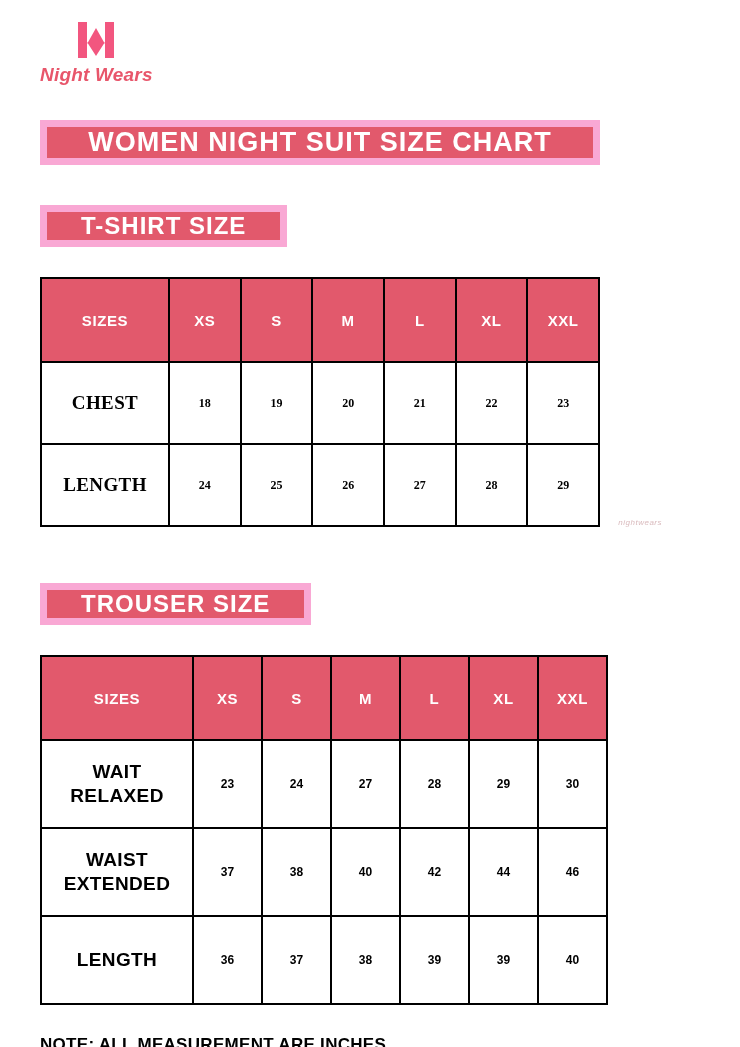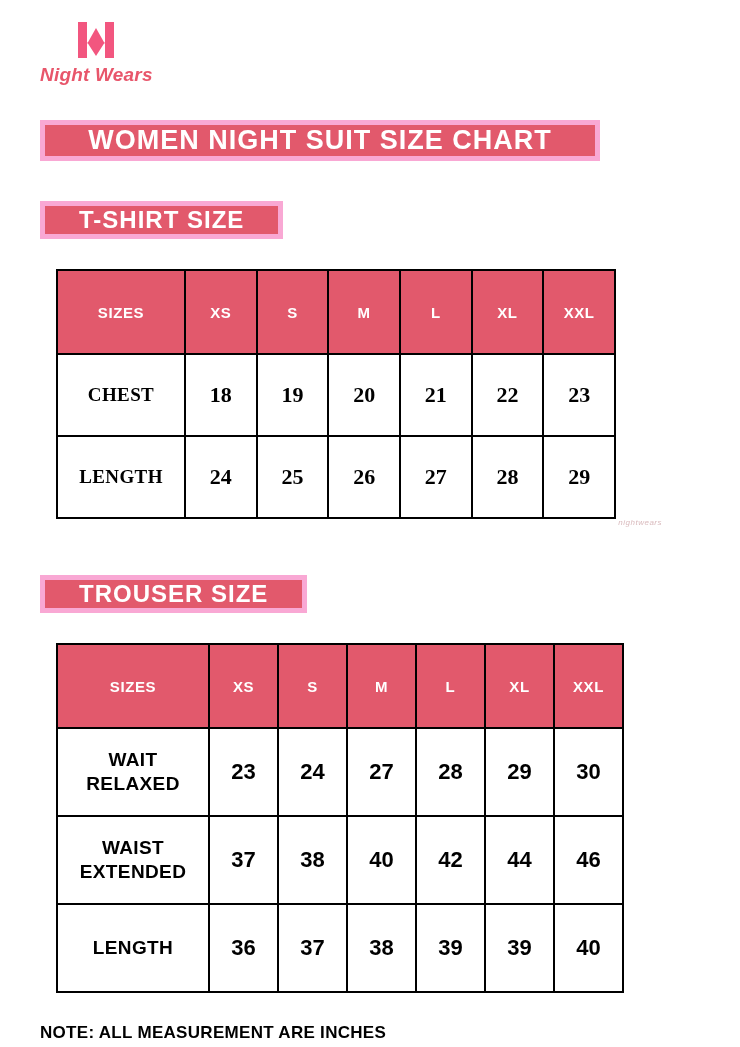--- a/index.html
+++ b/index.html
@@ -43,21 +43,21 @@
     font-size: 19px;
     font-weight: bold;
     font-style: italic;
     letter-spacing: 0.2px;
     color: #e8566b;
   }
 
   
   .banner {
     background: #e2596c;
-    border: 5px solid #f9a8d4;
+    border: 7px solid #f9a8d4;
     color: #ffffff;
     font-weight: bold;
     text-align: center;
     letter-spacing: 1px;
     display: flex;
     align-items: center;
     justify-content: center;
     box-sizing: border-box;
   }
   .banner-main {
@@ -70,39 +70,38 @@
     height: 72px;
     font-size: 24px;
     padding: 0 34px;
     margin-bottom: 14px;
   }
 
   
   table {
     border-collapse: collapse;
     table-layout: fixed;
-    margin-left: 16px;
   }
   table td, table th {
     border: 2px solid #000000;
     text-align: center;
     font-weight: bold;
     box-sizing: border-box;
   }
   thead th {
     background: #e2596c;
     color: #ffffff;
     font-size: 15px;
     letter-spacing: 0.6px;
     height: 84px;
   }
   tbody td {
     background: #ffffff;
     color: #000000;
-    font-size: 22px;
+    font-size: 12px;
   }
   tbody td.rowlabel {
     font-size: 19px;
     letter-spacing: 0.4px;
     line-height: 1.25;
   }
 
   table.tshirt {
     width: 560px;
     margin-bottom: 40px;

